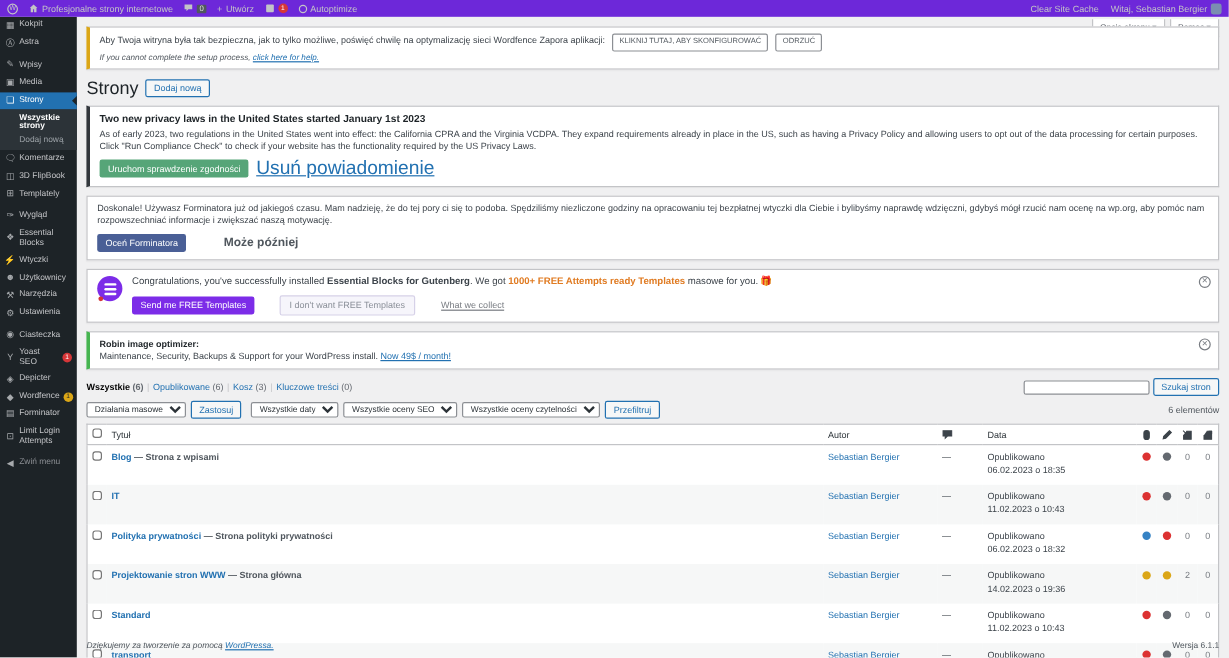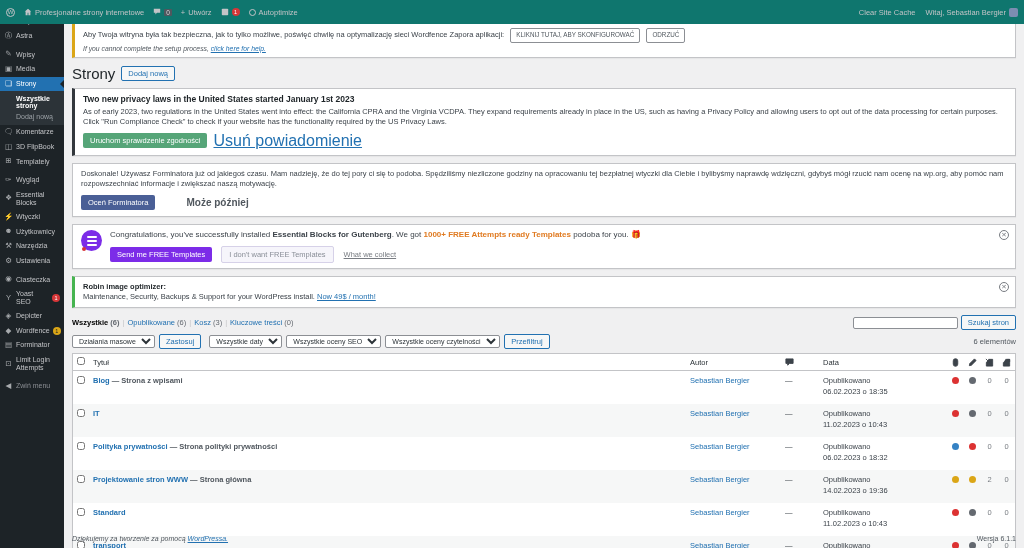--- a/index.html
+++ b/index.html
@@ -1,21 +1,21 @@
 <!DOCTYPE html>
 <html><head>
 <meta charset="utf-8">
 <style>
   *{margin:0;padding:0;box-sizing:border-box}
   html,body{width:1024px;height:548px;overflow:hidden}
   body{font-family:"Liberation Sans",sans-serif;background:#f0f0f1;color:#3c434a;position:relative}
   a{text-decoration:none}
 
   
-  .admin-bar{position:absolute;top:0;left:0;right:0;height:24px;background:#0f766e;color:#c3c4c7;
+  .admin-bar{position:absolute;top:0;left:0;right:0;height:14px;background:#6d28d9;color:#c3c4c7;
     display:flex;align-items:center;font-size:7.5px;padding:0 6px;gap:9px;z-index:60}
   .ab-item{display:flex;align-items:center;gap:3px;cursor:pointer}
   .ab-right{margin-left:auto;display:flex;align-items:flex-end;gap:10px}
   .wp-logo{width:9px;height:9px;border:1px solid #c3c4c7;border-radius:50%;font-size:6px;line-height:7px;text-align:center}
   .ab-count{background:#50575e;border-radius:1px;padding:0 2px;font-size:6.5px;color:#dcdcde}
   .ab-badge{background:#d63638;color:#fff;border-radius:50%;width:8px;height:8px;font-size:5.5px;line-height:8px;text-align:center}
   .ab-ic{width:8px;height:8px;display:inline-block;fill:#c3c4c7}
   .avatar{width:9px;height:9px;border-radius:2px;background:#7b8db1}
   .ab-circle{width:7px;height:7px;border:1px solid #c3c4c7;border-radius:50%}
 
@@ -291,23 +291,23 @@
     <span class="dismiss-x">✕</span>
     <div class="eb-flex">
       <span class="eb-icon" id="eb-icon" style="background: rgb(124, 44, 232);">
           <i></i>
           <i></i>
           <i></i>
           <em></em>
         </span>
       <div>
         <div class="n-text" style="font-size:8px">
-          <span>Congratulations, you've successfully installed </span><span class="eb-hl">Essential Blocks for Gutenberg</span><span>. We got </span><span class="eb-orange">1000+ FREE Attempts ready Templates</span><span> podoba for you. 🎁</span>
+          <span>Congratulations, you've successfully installed </span><span class="eb-hl">Essential Blocks for Gutenberg</span><span>. We got </span><span class="eb-orange">1000+ FREE Attempts ready Templates</span><span> masowe for you. 🎁</span>
         </div>
-        <div class="notice-actions" style="gap:4px">
+        <div class="notice-actions" style="gap:16px">
           <span class="btn-purple" id="eb-send-btn" style="background: rgb(124, 44, 232);">Send me FREE Templates</span>
           <span class="btn-ghost">I don't want FREE Templates</span>
           <span class="gray-link">What we collect</span>
         </div>
       </div>
     </div>
   </div>
 
   <div class="notice nl-green">
     <span class="dismiss-x">✕</span>

